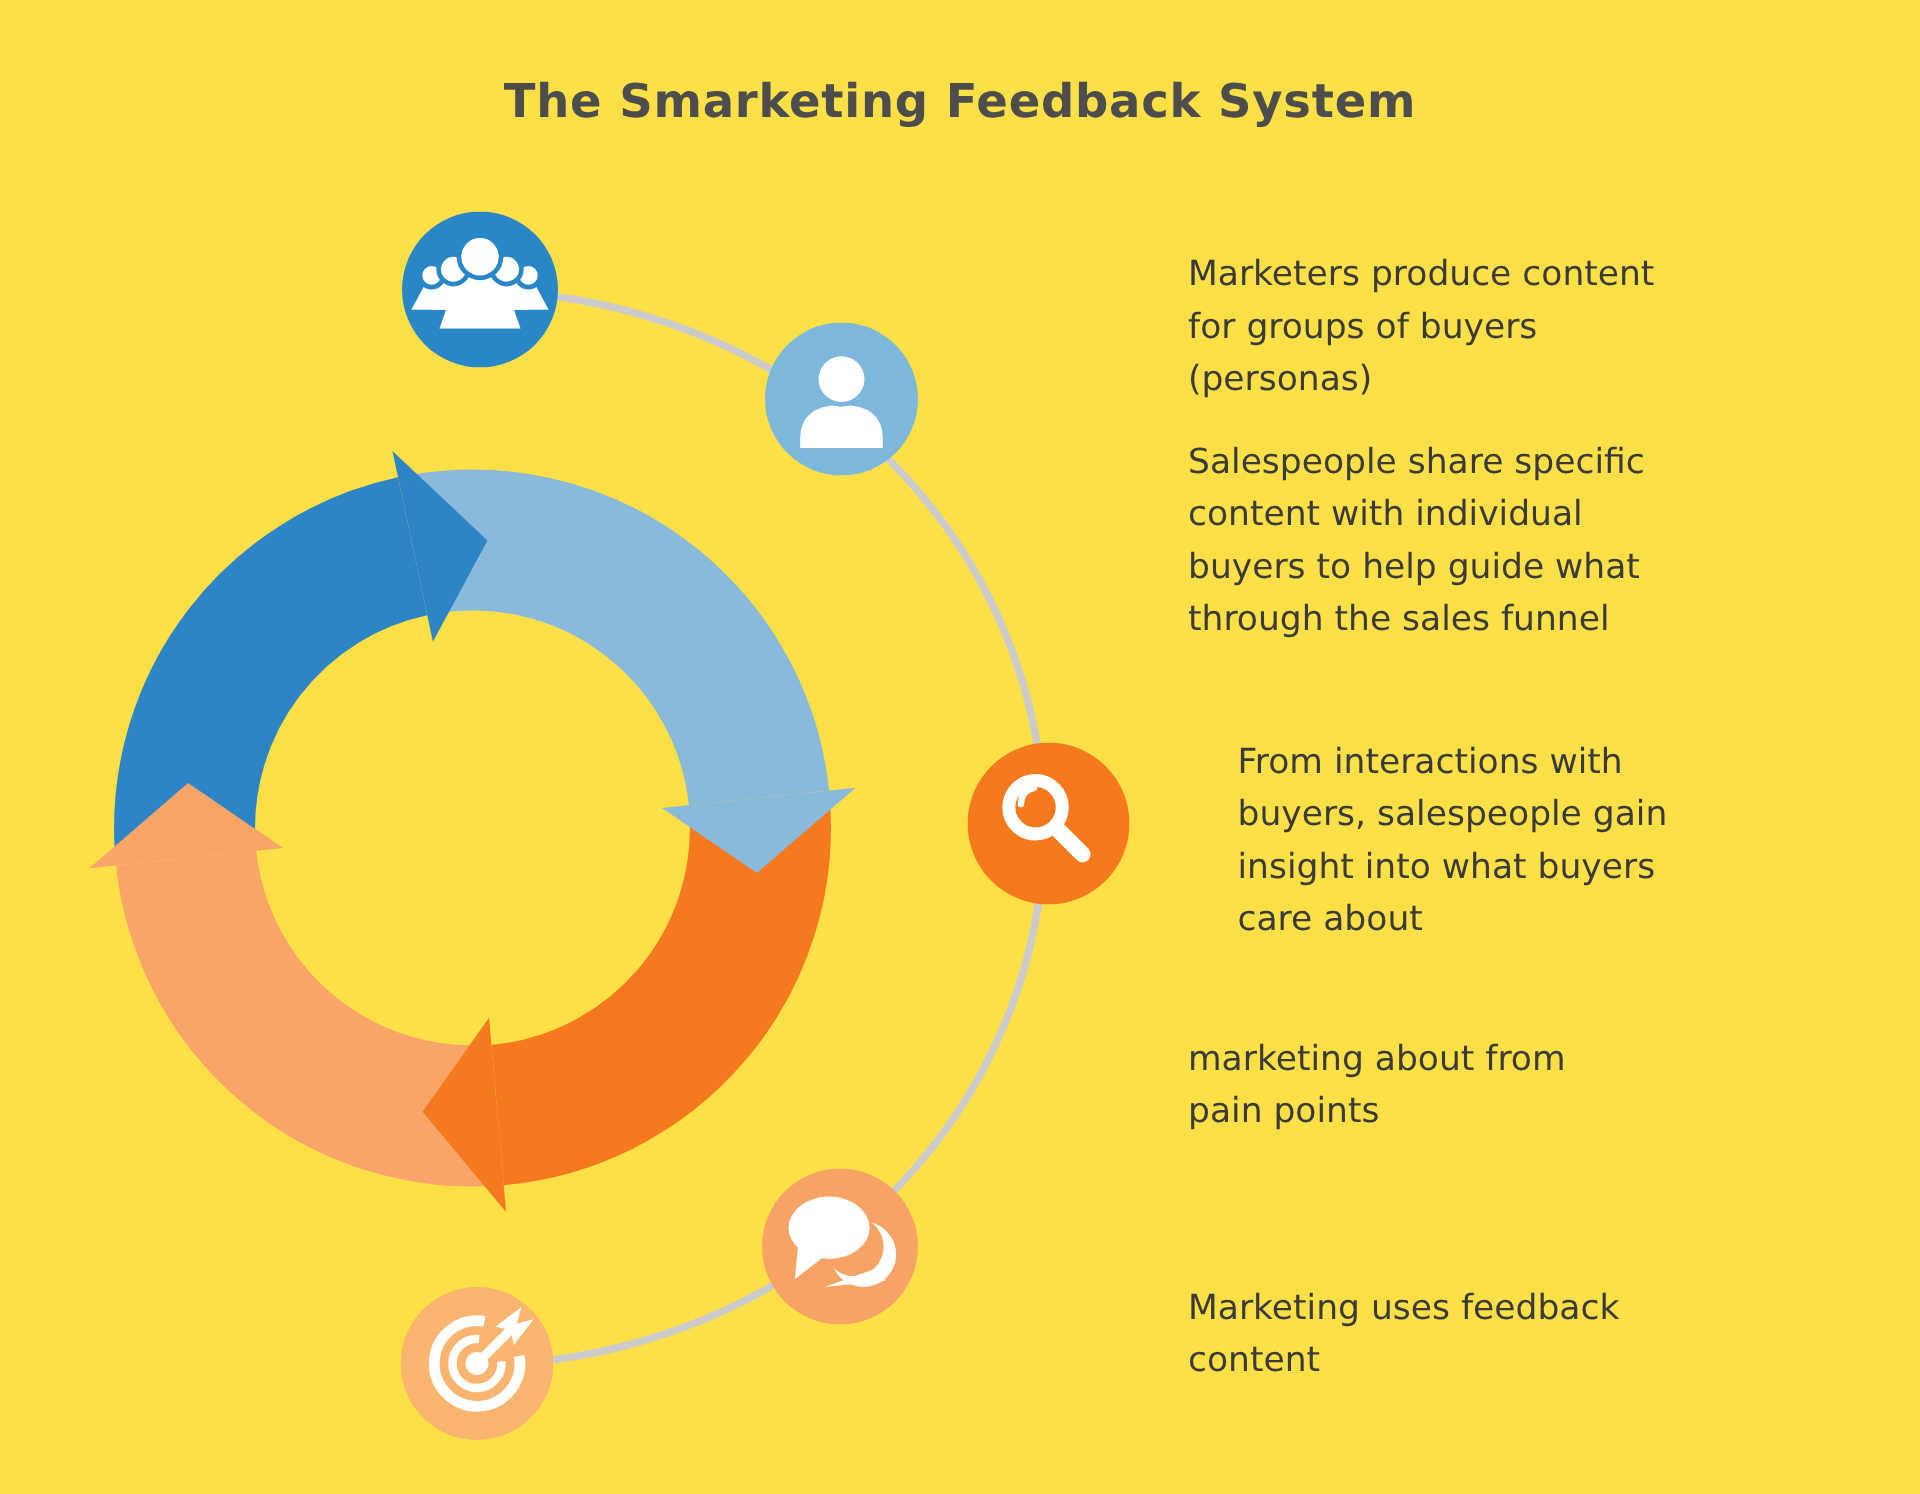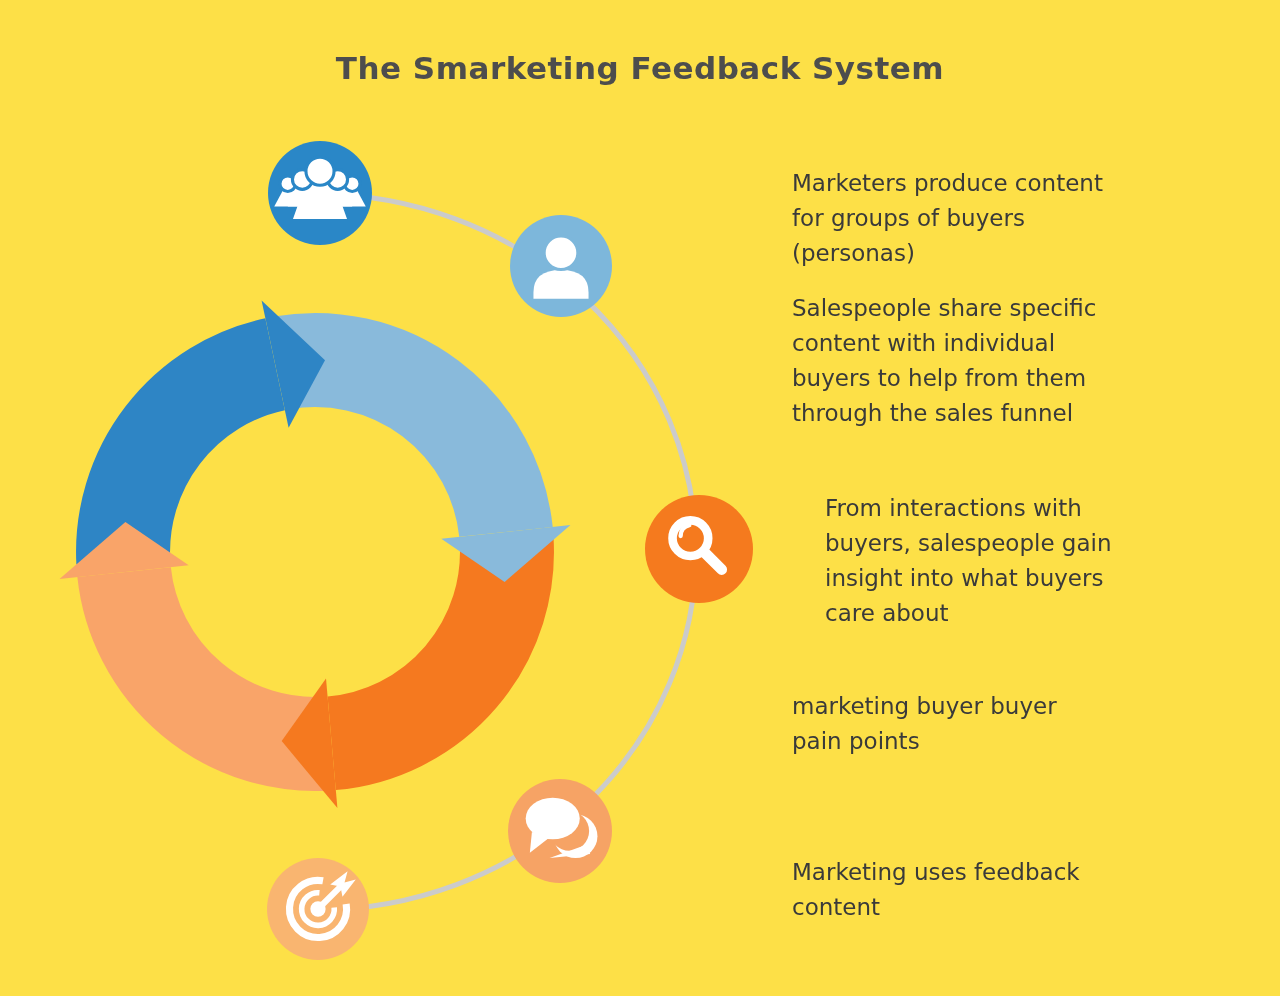--- a/index.html
+++ b/index.html
@@ -104,33 +104,33 @@
 
   <div class="step" id="step-1">
     <div class="line">Marketers produce content</div>
     <div class="line">for groups of buyers</div>
     <div class="line">(personas)</div>
   </div>
 
   <div class="step" id="step-2">
     <div class="line">Salespeople share specific</div>
     <div class="line">content with individual</div>
-    <div class="line">buyers to help from them</div>
+    <div class="line">buyers to help guide what</div>
     <div class="line">through the sales funnel</div>
   </div>
 
   <div class="step" id="step-3">
     <div class="line">From interactions with</div>
     <div class="line">buyers, salespeople gain</div>
     <div class="line">insight into what buyers</div>
     <div class="line">care about</div>
   </div>
 
   <div class="step" id="step-4">
-    <div class="line">marketing buyer buyer</div>
+    <div class="line">marketing about from</div>
     <div class="line">pain points</div>
   </div>
 
   <div class="step" id="step-5">
     <div class="line">Marketing uses feedback</div>
     <div class="line">content</div>
   </div>
 
 </div>
 

